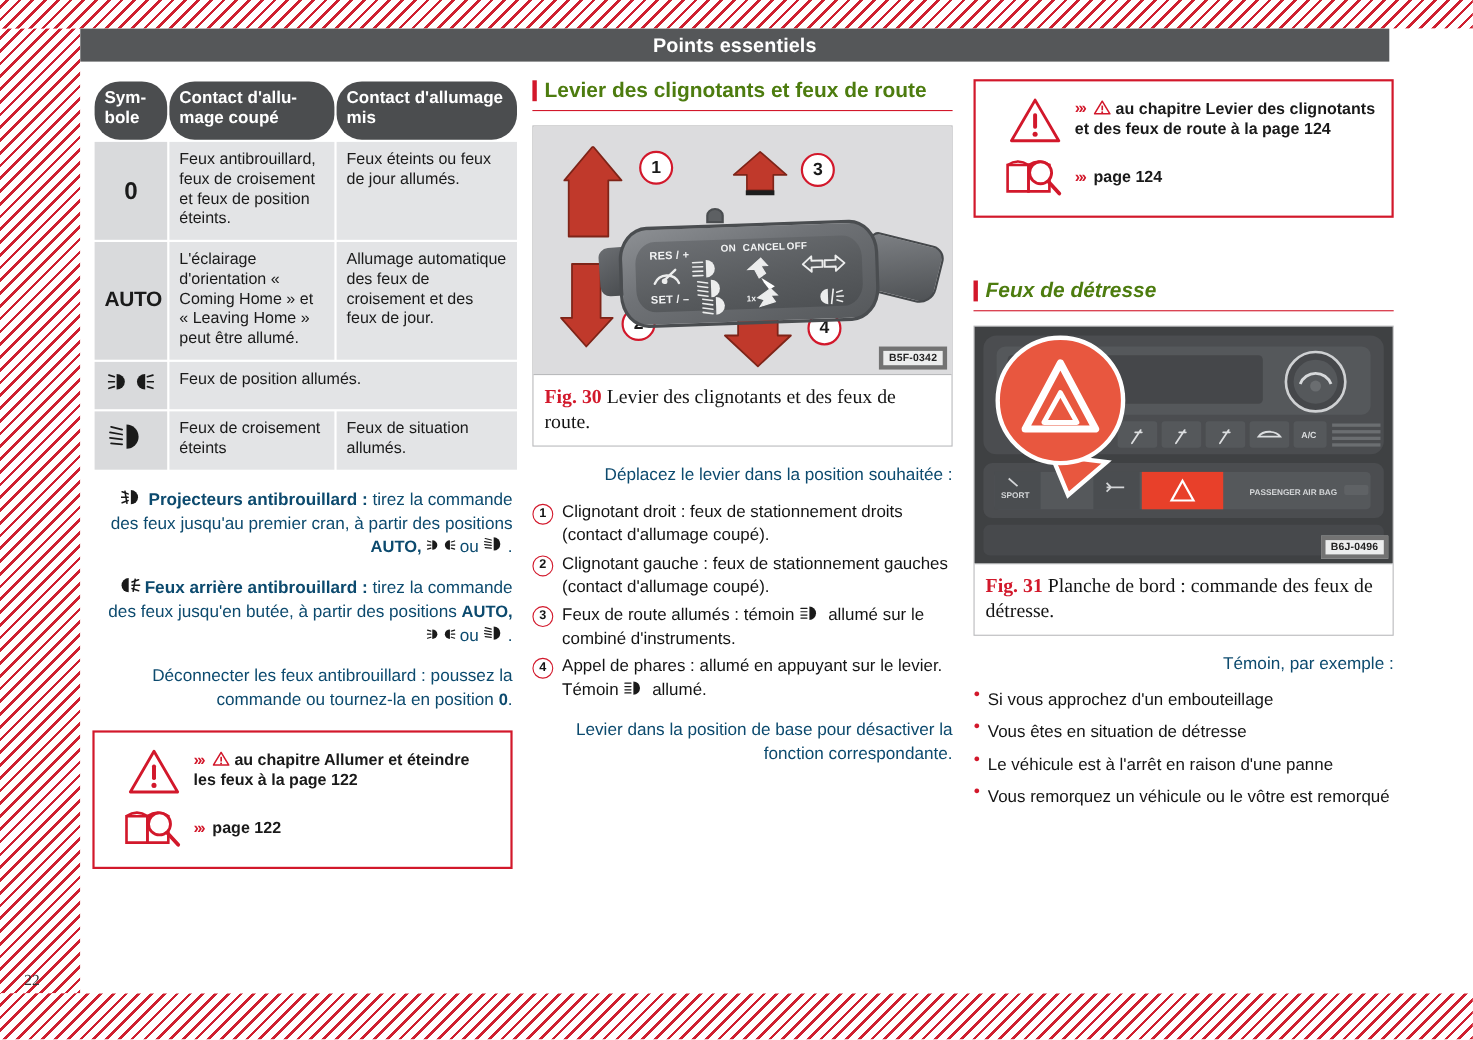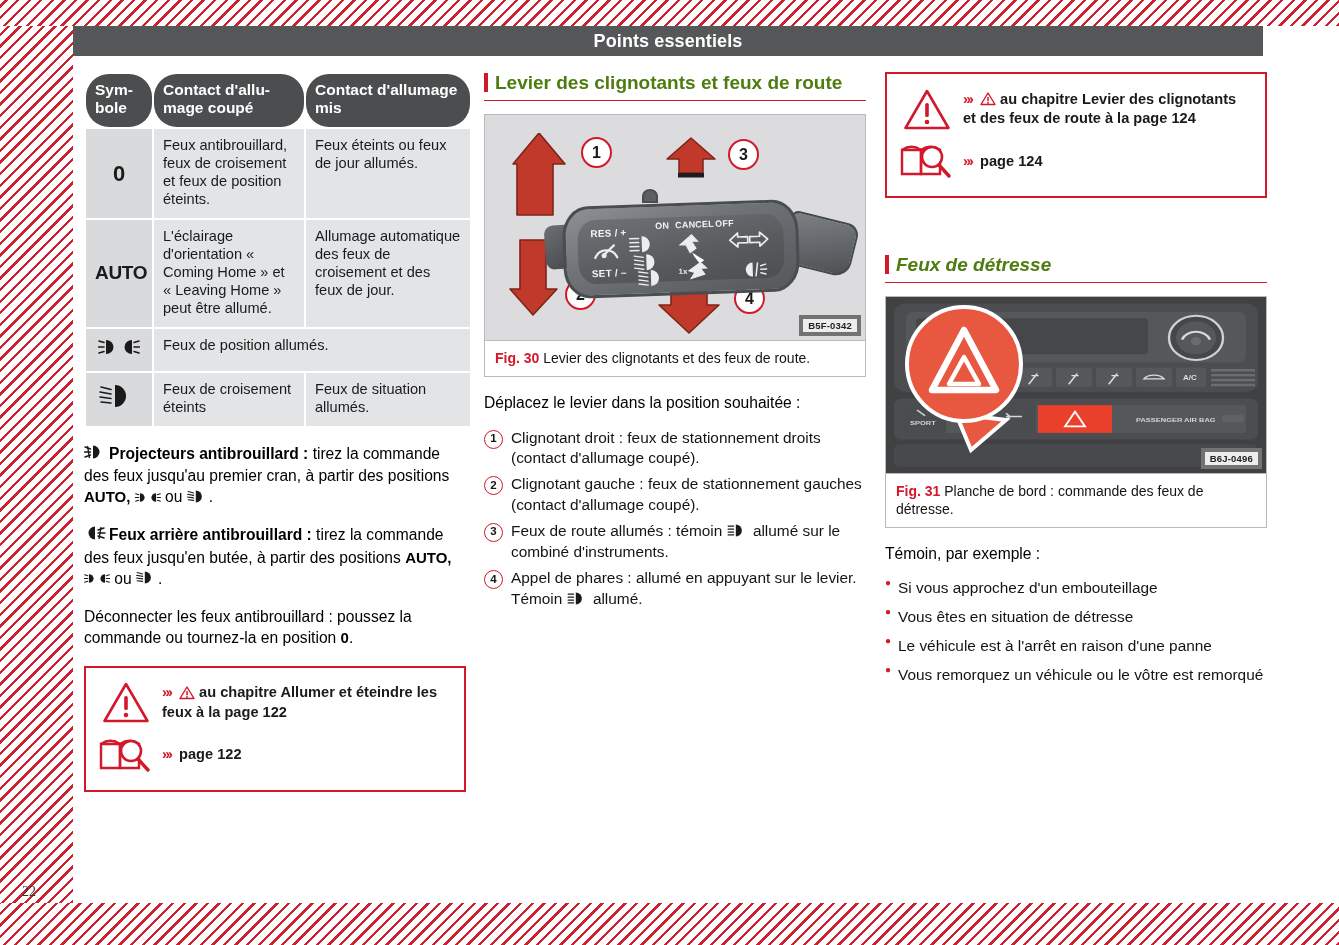--- a/index.html
+++ b/index.html
@@ -107,32 +107,32 @@
   .sym-text { font-size: 22px; font-weight: bold; font-family: "Liberation Sans", sans-serif; }
   .sym-auto { font-size: 19px; font-weight: bold; letter-spacing: -0.3px; }
 
   
   .ic { display: inline-block; vertical-align: middle; }
 
   
   p.body {
     font-size: 15.6px;
     line-height: 1.37;
-    color: #000000;
+    color: #0c4a6e;
     margin-top: 15px;
-    text-align: left;
+    text-align: right;
   }
   p.body b { font-weight: bold; }
   .mono-b { font-weight: bold; font-size: 15px; }
 
   
   .refbox {
     border: 2px solid #d2182b;
     margin-top: 17px;
-    padding: 9px 10px 9px 4px;
+    padding: 9px 10px 9px 18px;
     background: #fff;
   }
   .refrow {
     display: flex;
     align-items: center;
     min-height: 52px;
   }
   .refrow .rficon {
     width: 72px;
     flex: 0 0 72px;
@@ -172,39 +172,40 @@
     border: 1px solid #b9babc;
     margin-top: 13px;
     background: #fff;
   }
   .figimg {
     position: relative;
     height: 225px;
     background: #dcdcde;
     overflow: hidden;
   }
-  .figimg.dash { height: 176px; background: #3e4042; }
+  .figimg.dash { height: 215px; background: #3e4042; }
   .figcode {
     position: absolute;
     right: 4px; bottom: 4px;
     background: #eceded;
     border: 4px solid #737373;
     color: #222;
     font-size: 9.5px;
     font-weight: bold;
     padding: 1px 5px;
     letter-spacing: .2px;
     font-family: "Liberation Sans", sans-serif;
   }
   .figcap {
     border-top: 1px solid #b9babc;
     padding: 8px 10px 9px 10px;
-    font-size: 14px;
+    font-size: 18px;
     line-height: 1.3;
     color: #141414;
+    font-family: Liberation Serif, serif;
   }
   .figcap b { color: #d2182b; font-weight: bold; }
 
   
   ul.numlist { list-style: none; margin-top: 14px; }
   ul.numlist li {
     display: flex;
     font-size: 15.4px;
     line-height: 1.35;
     color: #141414;
@@ -640,20 +641,21 @@
               <path d="M2 5 L12 5"></path>
                 <path d="M2 10.5 L12 10.5"></path>
                 <path d="M2 16 L12 16"></path>
                 <path d="M2 21 L12 21"></path>
             </g>
           </svg>
         </span> <span>allumé.</span></span>
     </li>
   </ul>
 
+  <p class="body">Levier dans la position de base pour désactiver la fonction correspondante.</p>
 </div>
 
 <div class="col col-3">
 
   <div class="refbox" style="margin-top:0;">
     <div class="refrow">
       <div class="rficon">
         <svg width="48" height="43" viewBox="0 0 48 43">
           <path d="M24 3 L45.5 40 L2.5 40 Z" fill="none" stroke="#d2182b" stroke-width="2.6" stroke-linejoin="round"></path>
           <rect x="22.2" y="15" width="3.6" height="14" rx="1.6" fill="#d2182b"></rect>

